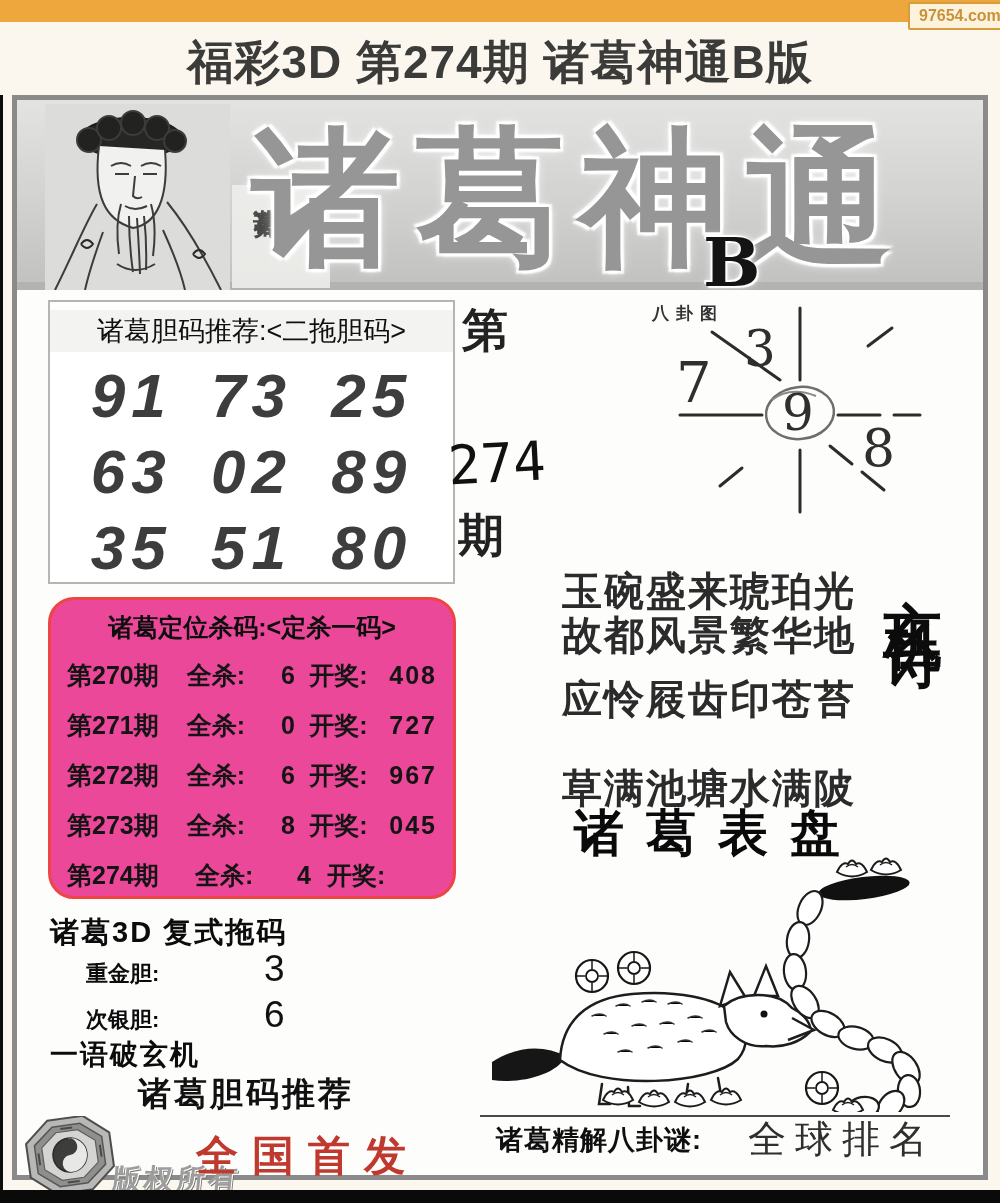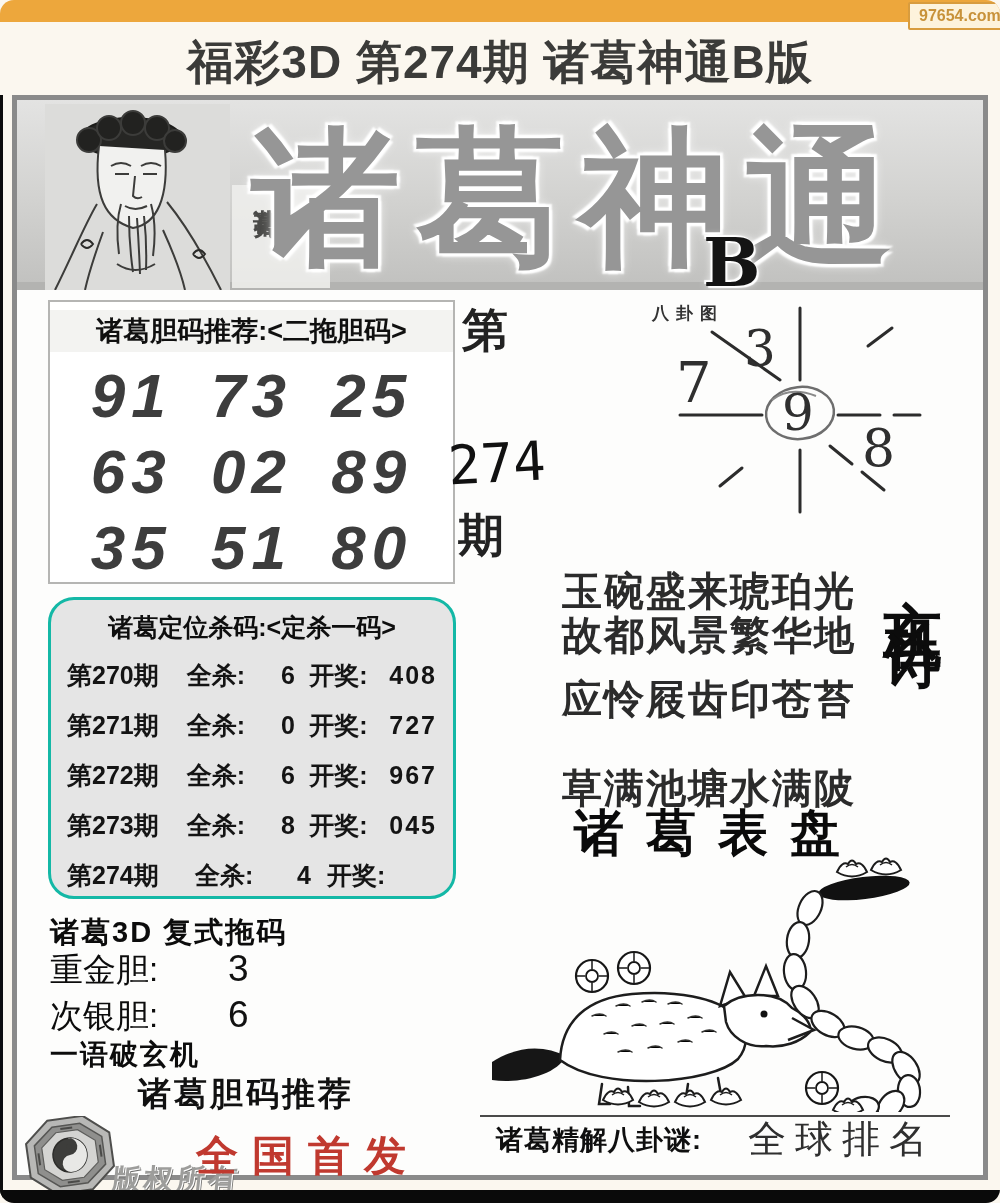--- a/index.html
+++ b/index.html
@@ -1,18 +1,18 @@
 <!DOCTYPE html>
 <html><head>
 <meta charset="utf-8">
 <style>
   * { margin:0; padding:0; box-sizing:border-box; }
   html,body { background:#fbf7ef; }
   body { font-family:"Liberation Sans", sans-serif; }
-  #page { position:relative; width:1000px; height:1203px; background:#fbf7ef; overflow:hidden; margin:0 auto;border-radius:14px; }
+  #page { position:relative; width:1000px; height:1203px; background:#fbf7ef; overflow:hidden; margin:0 auto; }
   .abs { position:absolute; }
 
   
   .top-bar { left:0; top:0; width:1000px; height:22px; background:#eda73c; }
   .site-badge { left:908px; top:2px; padding:3px 9px; background:#fdf3dc; border:2px solid #d89c3e;
     color:#c8923a; font-size:16px; font-weight:700; border-radius:2px; z-index:5; }
   .page-title { left:0; top:32px; width:1000px; text-align:center; font-size:46px; font-weight:900;
     color:#3b3b39; letter-spacing:1px; }
 
   
@@ -29,21 +29,21 @@
   .banner-signature { left:252px; top:188px; height:100px; writing-mode:vertical-rl; text-orientation:upright;
     font-family:"DejaVu Serif", serif; font-size:27px; font-weight:700; color:#4a4a48; line-height:1.1; }
   .banner-big { left:252px; top:118px; width:720px; font-size:148px; line-height:160px; font-weight:900;
     color:#969696; letter-spacing:16px; white-space:nowrap;
     text-shadow:3px 3px 2px #ffffff,-3px -3px 2px #ffffff,3px -3px 2px #ffffff,-3px 3px 2px #ffffff,0 0 12px #ffffff; }
   .banner-b { left:703px; top:222px; font-family:"DejaVu Serif", serif; font-size:68px; font-weight:700; color:#141414;
     text-shadow:2px 2px 1px #ffffff,-2px -2px 1px #ffffff,0 0 8px #ffffff; }
 
   
   .danma-box { left:48px; top:300px; width:407px; height:284px; background:#ffffff; border:2px solid #b5b5b3; }
-  .danma-header { margin-top:8px; text-align:center; font-size:27px; font-weight:700; color:#101010;
+  .danma-header { margin-top:8px; text-align:center; font-size:27px; font-weight:400; color:#101010;
     background:#f3f3f1; padding:3px 16px; }
   .danma-row { text-align:center; font-size:62px; line-height:76px; font-weight:700; color:#3d3d3d;
     letter-spacing:6px; word-spacing:16px;font-style:italic; }
   .danma-rows { margin-top:6px; }
 
   
   .issue-prefix { left:462px; top:300px; font-size:46px; font-weight:800; color:#222; }
   .issue-number { left:448px; top:432px; font-family:"DejaVu Sans Mono", monospace; font-size:54px; color:#111;
     transform:rotate(-3deg); }
   .issue-suffix { left:458px; top:505px; font-size:46px; font-weight:800; color:#222; }
@@ -58,36 +58,36 @@
   .bg-n9 { left:782px; top:384px; font-size:50px; }
   .bg-n8 { left:862px; top:418px; font-size:52px; }
 
   
   .poem-line { left:562px; width:320px; font-size:40px; font-weight:800; color:#2b2b2b; letter-spacing:2px; white-space:nowrap; }
   .pl0 { top:564px; } .pl1 { top:608px; } .pl2 { top:672px; } .pl3 { top:733px;margin-top:28px; }
   .poem-side { left:874px; top:552px; height:250px; writing-mode:vertical-rl; text-orientation:upright;
     font-size:58px; font-weight:900; color:#0c0c0c; letter-spacing:16px; }
 
   
-  .kill-box { left:48px; top:597px; width:408px; height:302px; background:#e5e5e5;
-    border:3px solid #14b8a6; border-radius:26px; }
+  .kill-box { left:48px; top:597px; width:408px; height:302px; background:#ec4899;
+    border:3px solid #ef4444; border-radius:26px; }
   .kill-header { margin-top:11px; text-align:center; font-size:25px; font-weight:900; color:#0e0e0e; }
   .kill-rows { margin-top:6px; padding:0 16px; }
   .kill-row { display:flex; align-items:baseline; line-height:50px; font-size:25px; font-weight:800; color:#141414; }
   .kr-issue { width:118px; }
   .kr-kill-label { width:86px; margin-left:10px; }
   .kr-kill { width:46px; text-align:center; font-weight:700; }
   .kr-draw-label { width:86px; }
   .kr-draw { flex:1; font-weight:700; letter-spacing:2px; }
 
   
   .fushi-header { left:50px; top:913px; font-size:29px; font-weight:900; color:#0c0c0c; letter-spacing:2px; }
   .fushi-row { left:50px; display:flex; align-items:baseline; }
   .fr-gold { top:948px; } .fr-silver { top:994px; }
-  .fushi-label { font-size:33px; font-weight:400; color:#0c0c0c; width:150px; }
+  .fushi-label { font-size:22px; font-weight:700; color:#0c0c0c; width:150px;margin-left:36px; }
   .fushi-value { font-size:37px; font-weight:500; color:#111; margin-left:28px; }
   .fushi-tagline { left:50px; top:1036px; font-size:28px; font-weight:900; color:#0c0c0c; letter-spacing:2px; }
   .fushi-slogan { left:138px; top:1072px; font-size:33px; font-weight:800; color:#111; letter-spacing:3px; }
 
   
   .biaopan-title { left:492px; top:800px; width:452px; text-align:center; font-size:50px; font-weight:900;
     color:#0a0a0a; letter-spacing:22px; }
   .fox-svg { left:492px; top:856px; }
   .biaopan-rule { left:480px; top:1115px; width:470px; border-top:2px solid #4a4a4a; }
   .caption-label { left:496px; top:1122px; font-size:27px; font-weight:900; color:#0f0f0f; letter-spacing:1px; }

